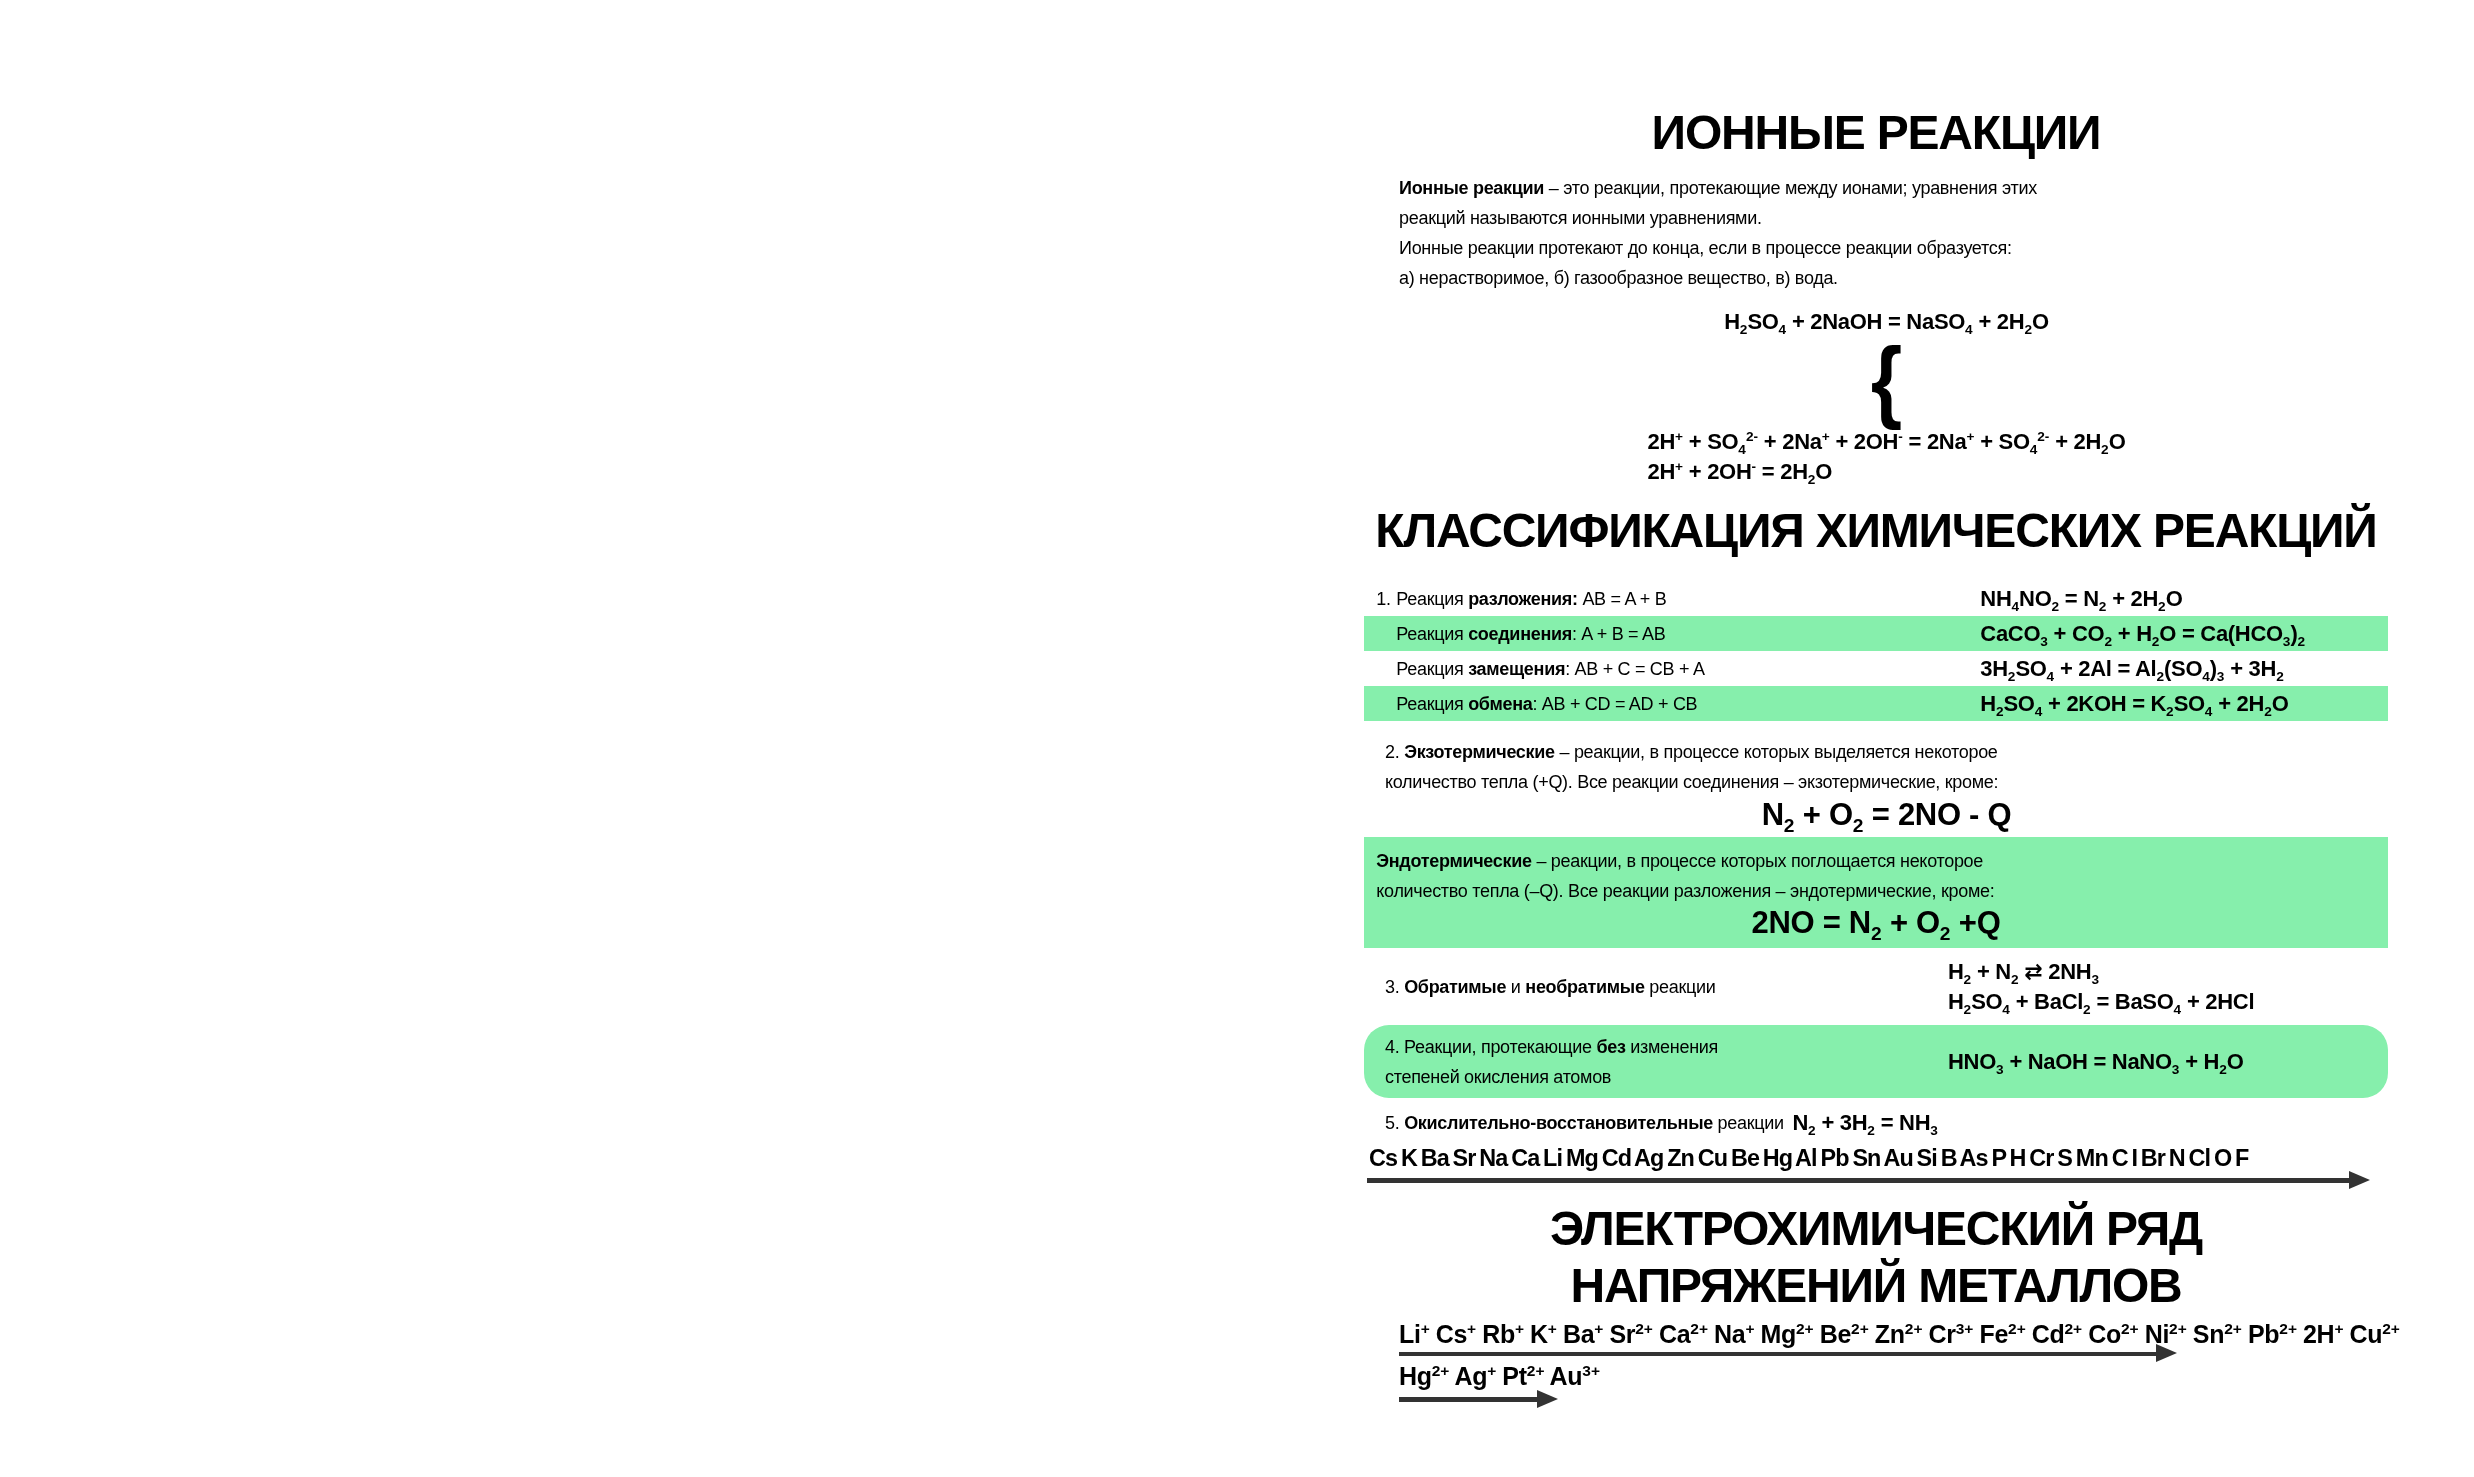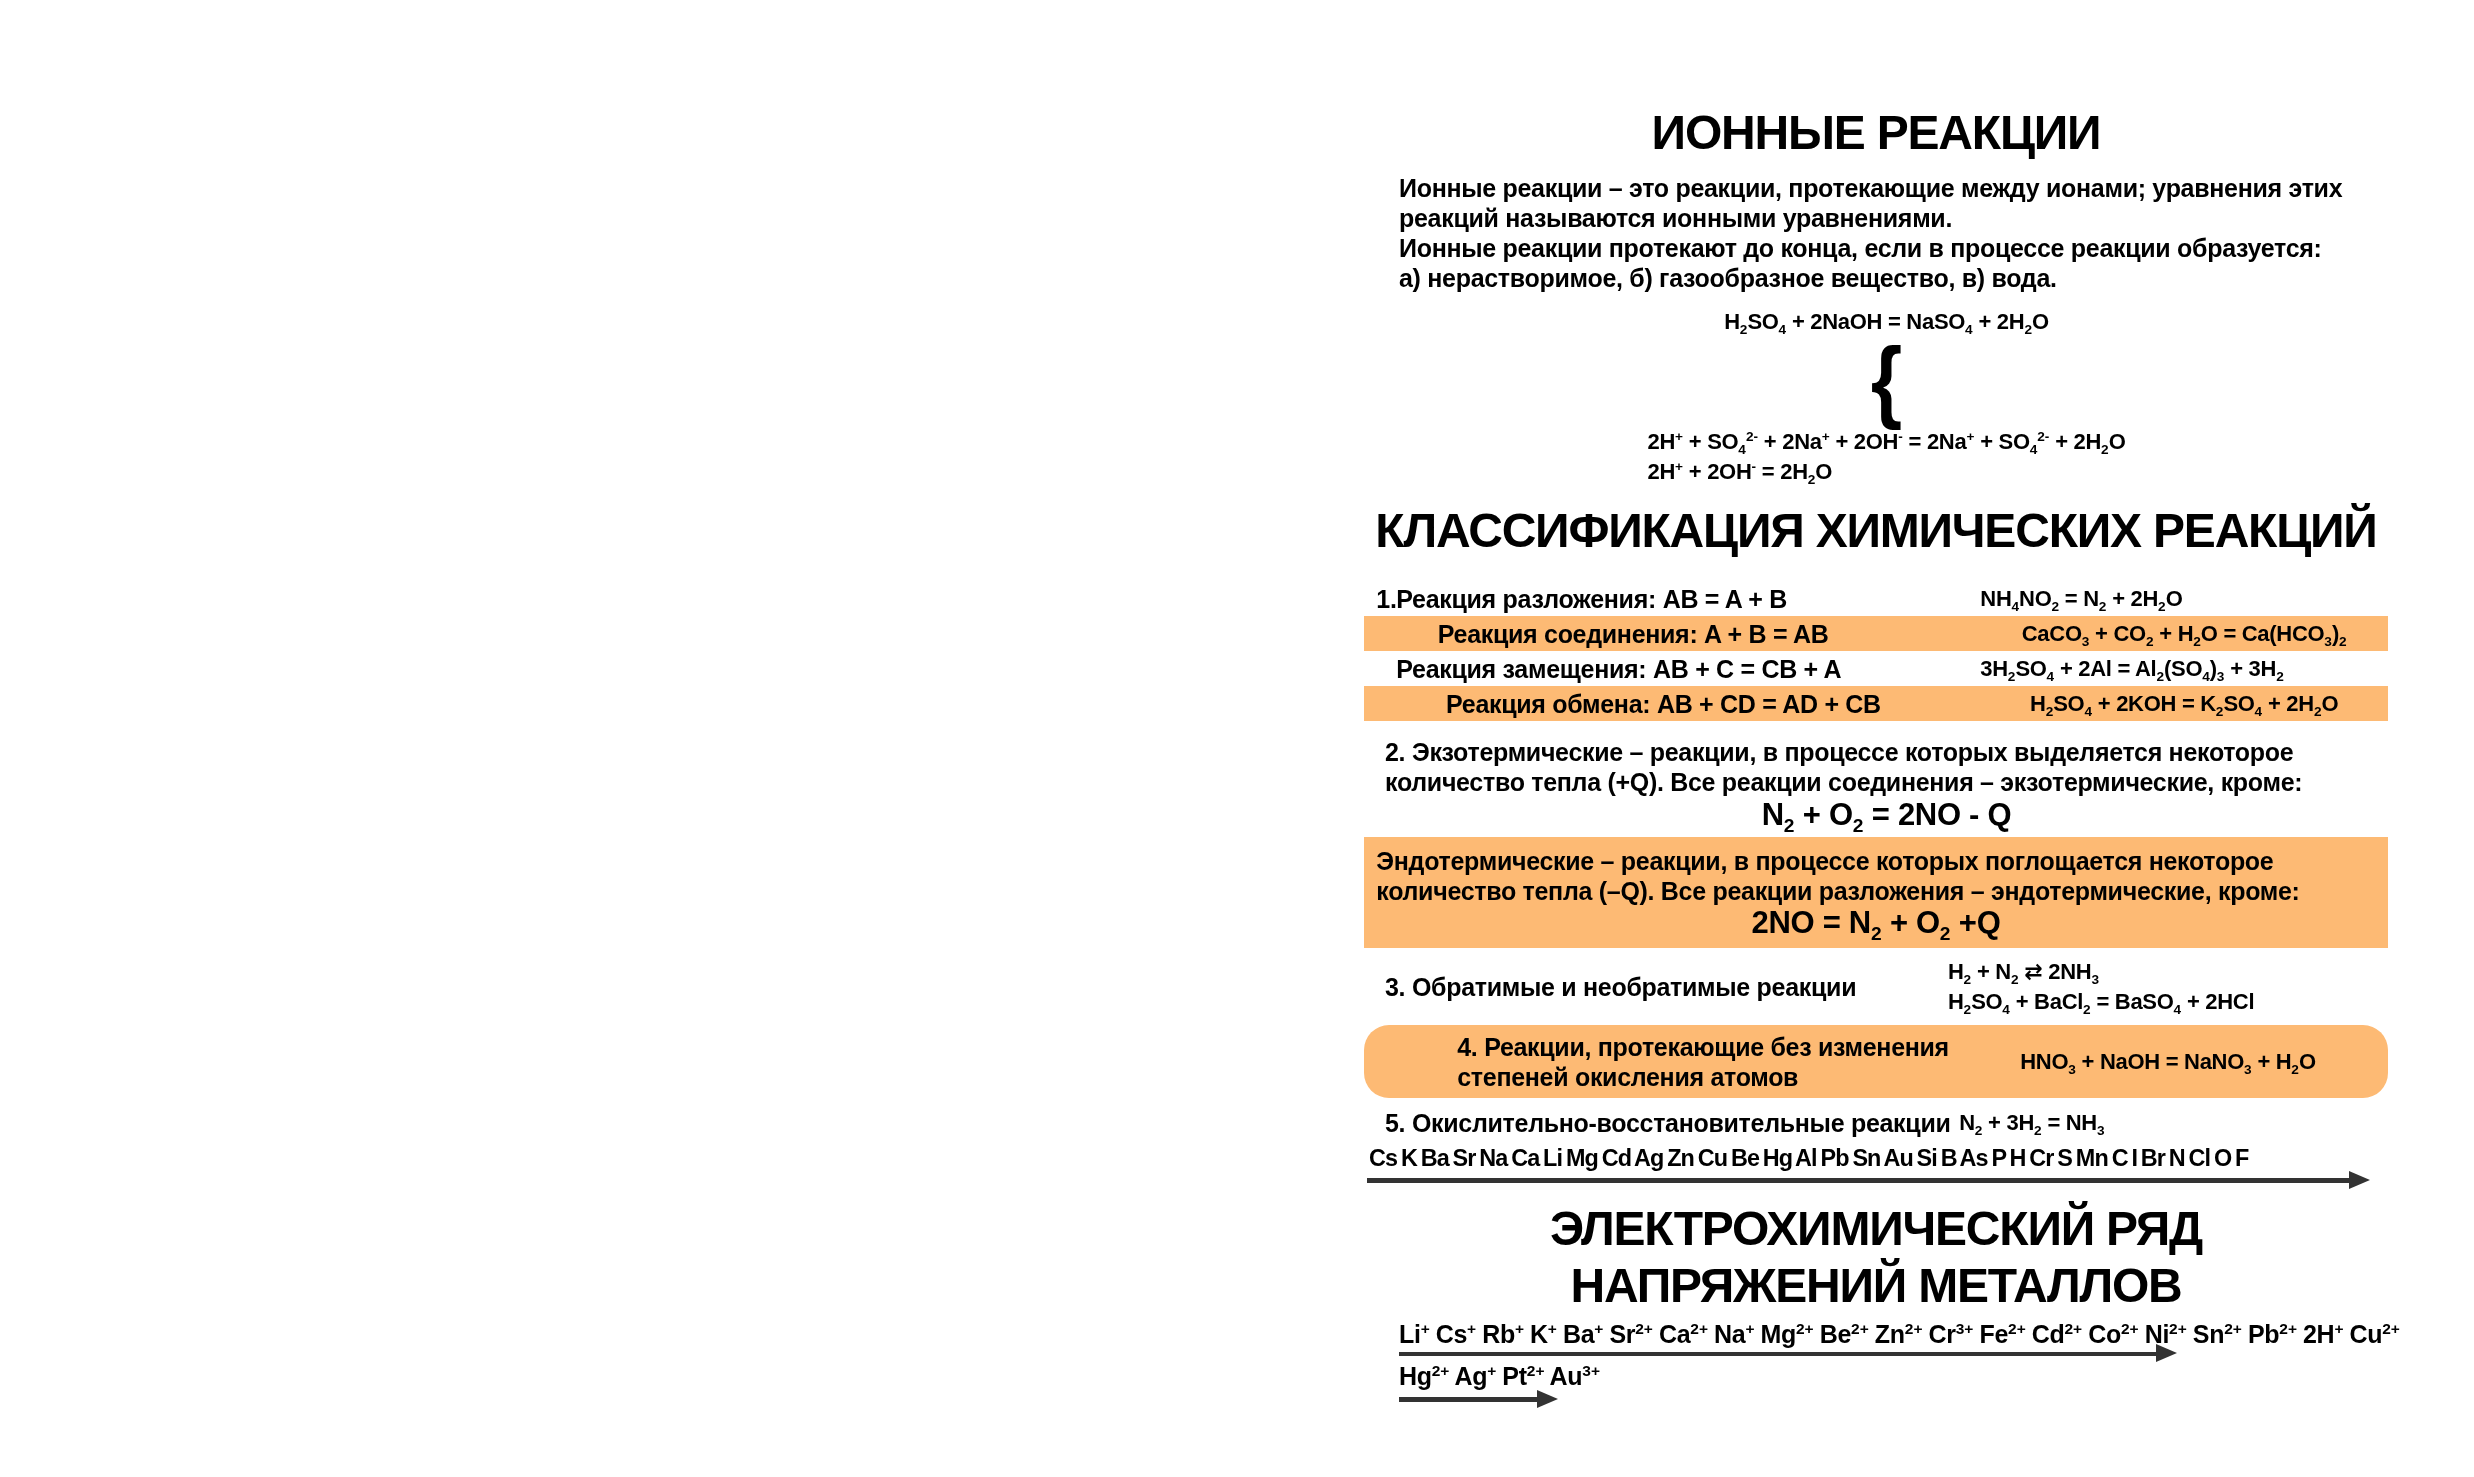--- a/index.html
+++ b/index.html
@@ -5,29 +5,29 @@
   html,body{margin:0;padding:0;}
   body{
     width:2475px;height:1478px;background:#ffffff;position:relative;
     font-family:"Liberation Sans","DejaVu Sans",sans-serif;color:#000;
     overflow:hidden;
   }
   .content{position:absolute;left:1364px;top:0;width:1024px;}
   .h1,.h2line{font-weight:700;text-align:center;font-size:48px;line-height:57px;letter-spacing:-1.2px;}
   .h1{margin:104px 0 12.3px 0;}
   .h2{margin-top:15px;}
-  .bline{font-size:25px;line-height:30px;letter-spacing:-0.3px;font-weight:bold;}
+  .bline{font-size:18px;line-height:30px;letter-spacing:-0.3px;}
   .intro{margin-left:35px;}
   .eq{font-weight:700;font-size:22px;line-height:30px;letter-spacing:-0.3px;white-space:nowrap;}
   sub,sup{font-size:62%;line-height:0;letter-spacing:0;}
   .eq-block{display:flex;align-items:center;gap:16px;margin:13.6px 0 0 21px;flex-direction:column;}
   .brace{font-size:81px;font-weight:700;line-height:62px;transform:scaleY(1.12);margin-top:-3.7px;}
   .iontable{margin-top:22px;}
   .t-row{display:flex;align-items:center;height:35px;padding-left:12.3px;}
-  .t-row.shaded,.gray{background:#fdba74;justify-content:center;}
+  .t-row.shaded,.gray{background:#86efac;}
   .t-left{flex:0 0 584px;position:relative;padding-left:20px;}
   .t-num{position:absolute;left:0;top:0;}
   .para{margin:16px 0 0 21px;}
   .center-eq{text-align:center;margin-top:2.5px;font-size:31px;}
   .blockpad{padding:8.6px 12.3px 10px 12.3px;}
   .endo{margin-top:7.4px;}
   .item{display:flex;align-items:center;margin-top:8.6px;}
   .item .txt{flex:0 0 563px;margin-left:21px;}
   .item4{padding:6.2px 0;border-radius:25px;}
   .item4 .txt{flex:0 0 563px;margin-left:21px;}

